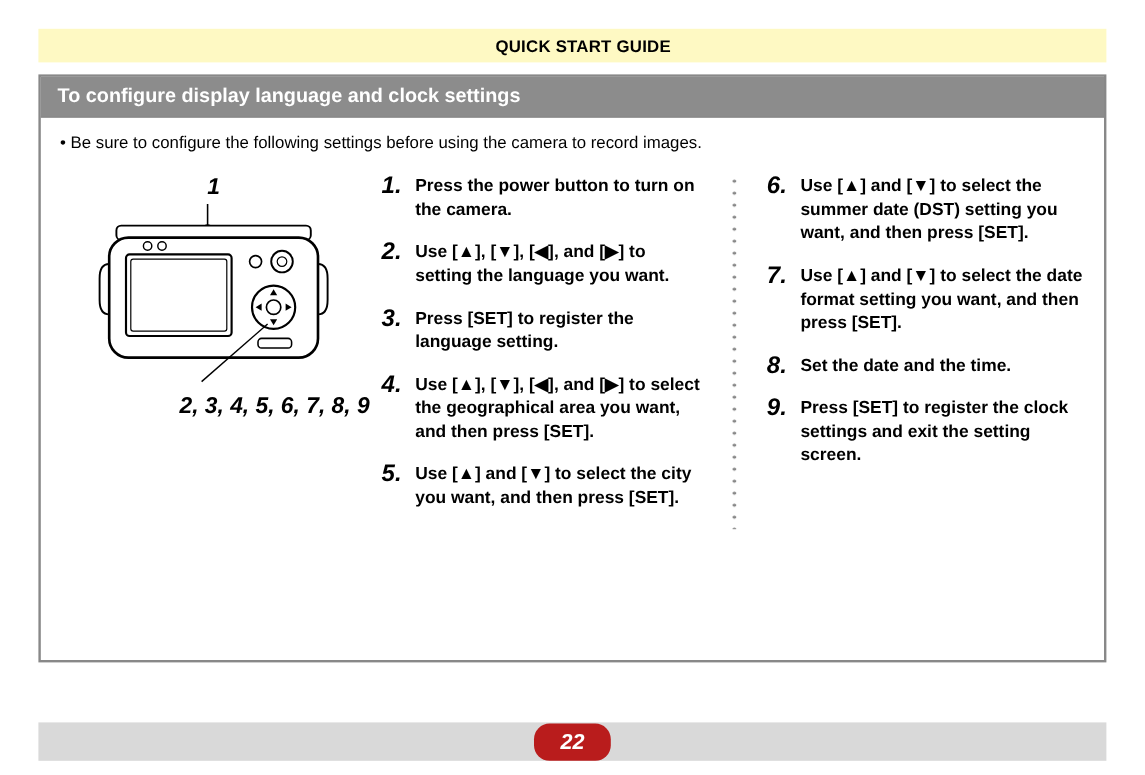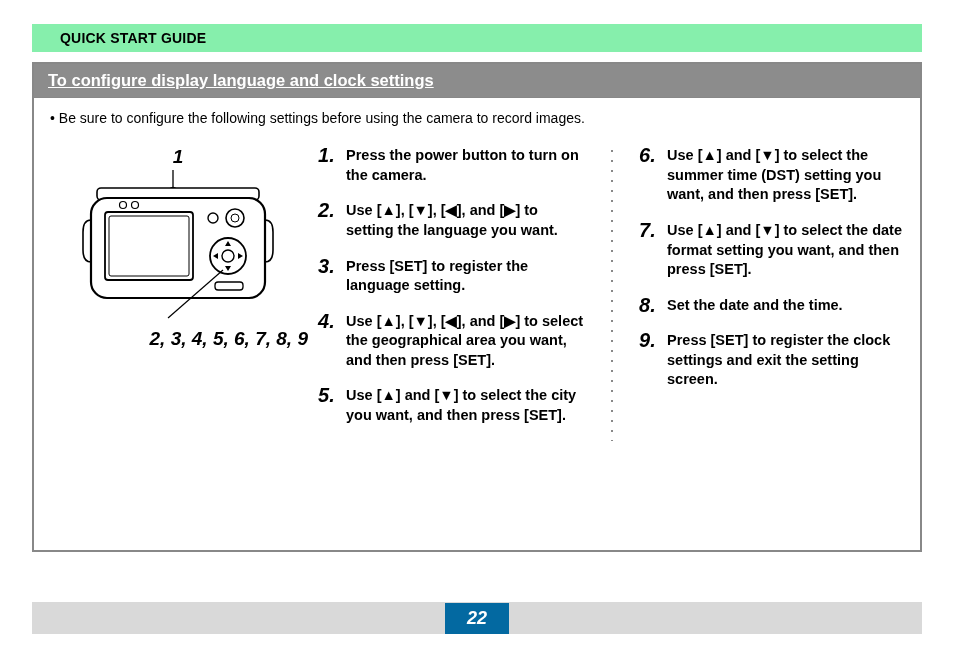--- a/index.html
+++ b/index.html
@@ -10,39 +10,39 @@
     font-family: Arial, Helvetica, sans-serif;
     color: #000;
   }
   .page {
     position: relative;
     width: 954px;
     height: 646px;
     padding: 24px 32px 68px 32px;
   }
   .header-bar {
-    background: #86efac;
+    background: #fef9c3;
     padding: 6px 10px 6px 28px;
     font-size: 14px;
     font-weight: bold;
     letter-spacing: .2px;
     margin-bottom: 10px;
+    text-align: center;
   }
   .panel {
     border: 2px solid #888;
     background: #fff;
   }
   .title-bar {
     background: #8c8c8c;
     color: #fff;
     padding: 7px 14px;
     font-size: 16.5px;
     font-weight: bold;
     border-bottom: 1px solid #888;
-    text-decoration: underline;
   }
   .note {
     font-size: 14px;
     padding: 10px 16px 2px 16px;
     line-height: 1.45;
   }
   .note .sub {
     padding-left: 12px;
   }
   .body {
@@ -127,26 +127,27 @@
     left: 32px;
     right: 32px;
     bottom: 12px;
     height: 32px;
     background: #d9d9d9;
     display: flex;
     align-items: center;
     justify-content: center;
   }
   .footer-bar .pagenum {
-    background: #0369a1;
+    background: #b91c1c;
     color: #fff;
     padding: 5px 22px;
     font-weight: bold;
     font-size: 18px;
     font-style: italic;
+    border-radius: 13px;
   }
 </style>
 </head>
 <body>
 
 <div class="page">
 
   <div class="header-bar">QUICK START GUIDE</div>
 
   <div class="panel">
@@ -212,21 +213,21 @@
               <li>Press [SET] to register the language setting.</li>
               <li>Use [▲], [▼], [◀], and [▶] to select the geographical area you want, and then press [SET].</li>
               <li>Use [▲] and [▼] to select the city you want, and then press [SET].</li>
             </ol>
           </div>
 
           <div class="divider"></div>
 
           <div class="col">
             <ol class="steps col2">
-              <li>Use [▲] and [▼] to select the summer time (DST) setting you want, and then press [SET].</li>
+              <li>Use [▲] and [▼] to select the summer date (DST) setting you want, and then press [SET].</li>
               <li>Use [▲] and [▼] to select the date format setting you want, and then press [SET].</li>
               <li>Set the date and the time.</li>
               <li>Press [SET] to register the clock settings and exit the setting screen.</li>
             </ol>
           </div>
         </div>
       </div>
 
     </div>
   </div>

